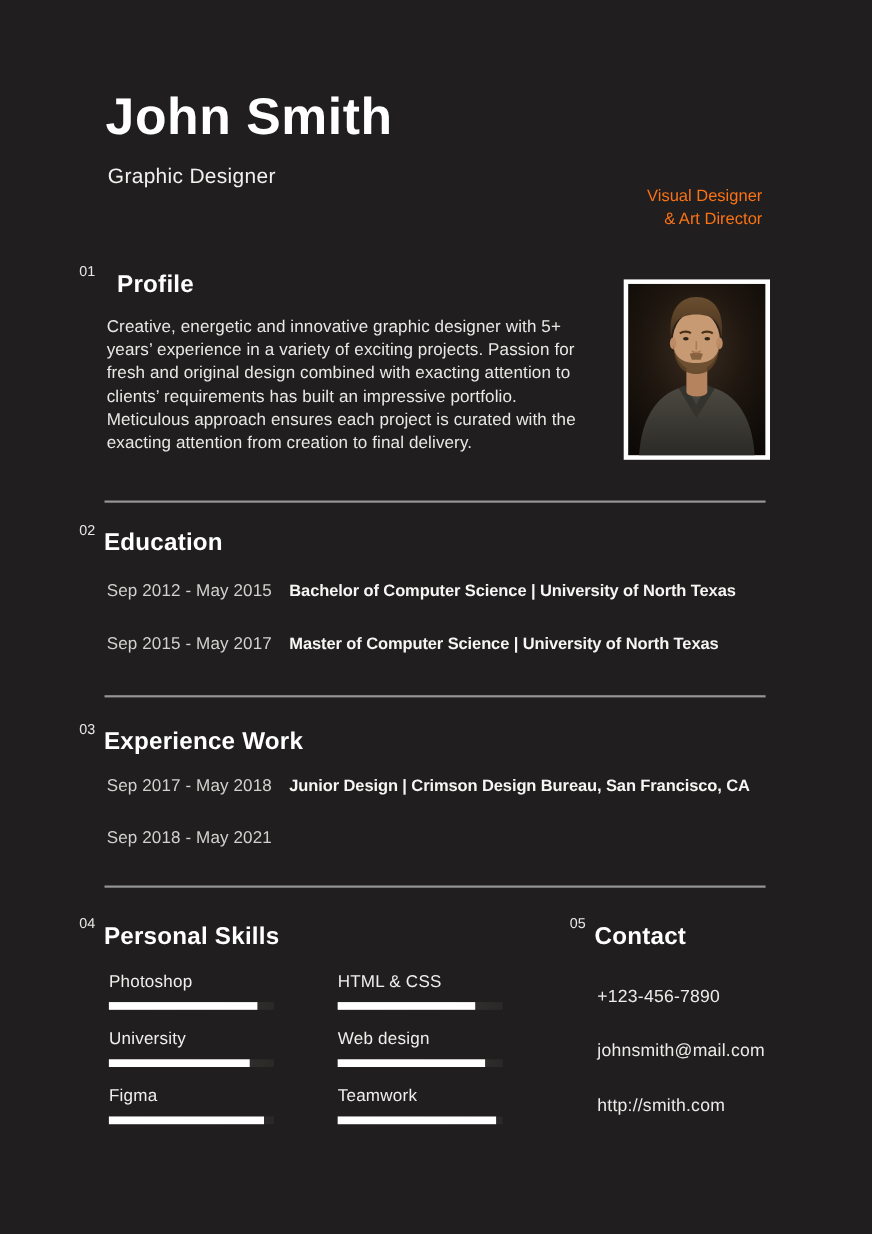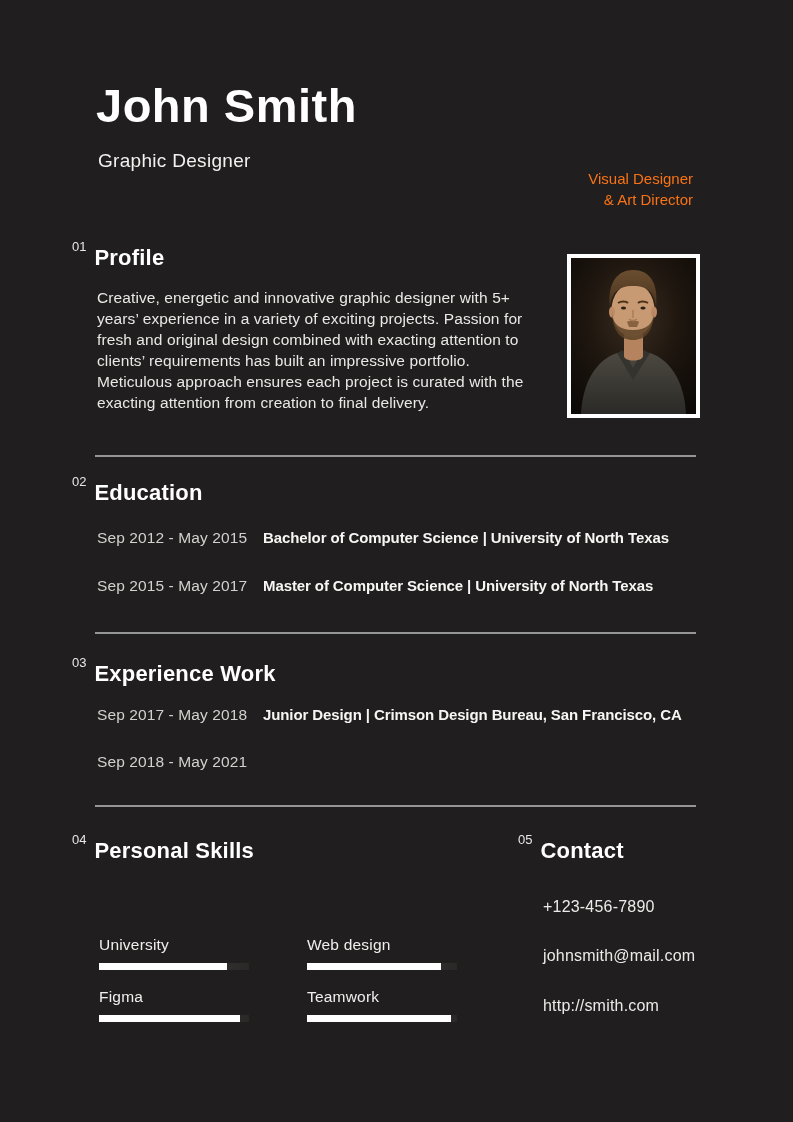--- a/index.html
+++ b/index.html
@@ -91,21 +91,21 @@
 
 <div class="page">
 
   <div class="name">John Smith</div>
   <div class="subtitle">Graphic Designer</div>
   <div class="tagline">
     <div>Visual Designer</div>
     <div>&amp; Art Director</div>
   </div>
 
-  <div class="sec-head" style="left:72px; top:238px;">
+  <div class="sec-head" style="left:72px; top:238px;gap:12px;">
     <span class="sec-num">01</span>
     <span class="sec-title">Profile</span>
   </div>
   <div class="profile-text">Creative, energetic and innovative graphic designer with 5+ years’ experience in a variety of exciting projects. Passion for fresh and original design combined with exacting attention to clients’ requirements has built an impressive portfolio. Meticulous approach ensures each project is curated with the exacting attention from creation to final delivery.</div>
 
   <div class="photo-frame">
     <svg viewBox="0 0 125 156" preserveAspectRatio="none">
       <defs>
         <radialGradient id="pbg" cx="50%" cy="38%" r="75%">
           <stop offset="0%" stop-color="#3a2c20"></stop>
@@ -178,33 +178,45 @@
     <span class="dates">Sep 2018 - May 2021</span>
   </div>
 
   <div class="divider" style="top:805px;"></div>
 
   <div class="sec-head" style="left:72px; top:831px;">
     <span class="sec-num">04</span>
     <span class="sec-title">Personal Skills</span>
   </div>
 
+  <div class="skill" style="left:99px; top:884px;">
+    <div class="skill-label">Photoshop</div>
+    <div class="skill-track">
+      <div class="skill-fill" style="width: 90%;"></div>
+    </div>
+  </div>
   <div class="skill" style="left:99px; top:936px;">
     <div class="skill-label">University</div>
     <div class="skill-track">
       <div class="skill-fill" style="width: 85%;"></div>
     </div>
   </div>
   <div class="skill" style="left:99px; top:988px;">
     <div class="skill-label">Figma</div>
     <div class="skill-track">
       <div class="skill-fill" style="width: 94%;"></div>
     </div>
   </div>
 
+  <div class="skill" style="left:307px; top:884px;">
+    <div class="skill-label">HTML &amp; CSS</div>
+    <div class="skill-track">
+      <div class="skill-fill" style="width: 83%;"></div>
+    </div>
+  </div>
   <div class="skill" style="left:307px; top:988px;">
     <div class="skill-label">Teamwork</div>
     <div class="skill-track">
       <div class="skill-fill" style="width: 96%;"></div>
     </div>
   </div>
   <div class="skill" style="left:307px; top:936px;">
     <div class="skill-label">Web design</div>
     <div class="skill-track">
       <div class="skill-fill" style="width: 89%;"></div>

